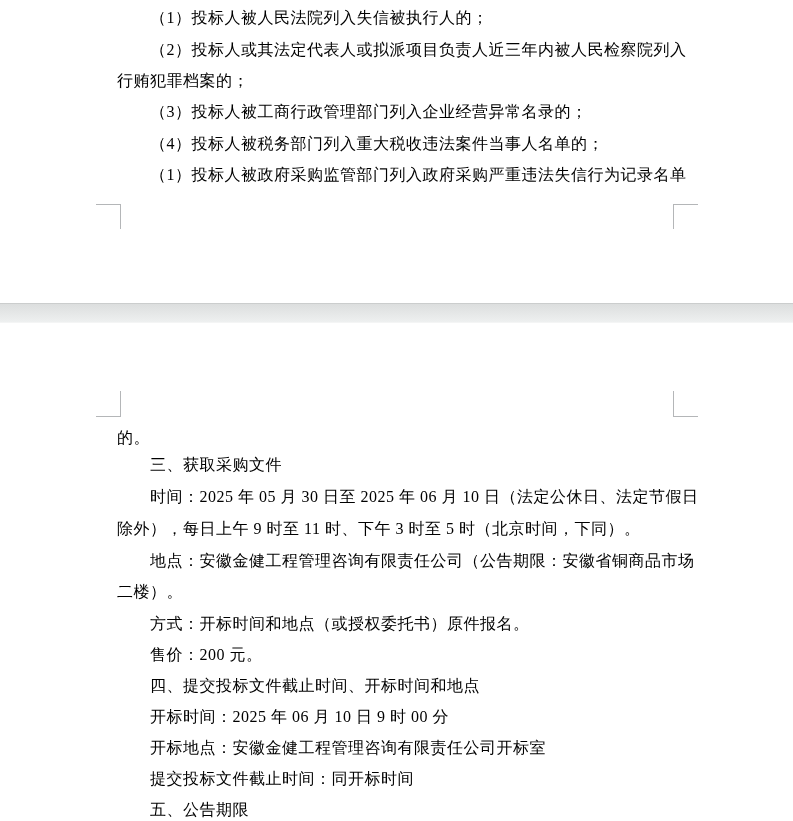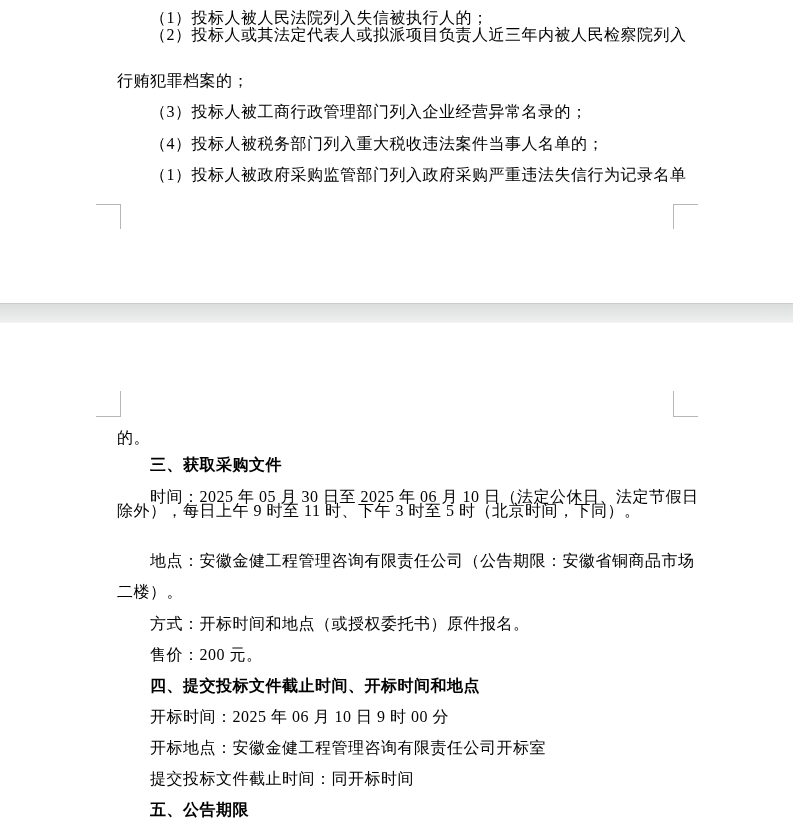--- a/index.html
+++ b/index.html
@@ -36,56 +36,56 @@
   }
   .line {
     position: absolute;
     white-space: nowrap;
     font-size: 16px;
     line-height: 20px;
     letter-spacing: 0.5px;
   }
   .indent { left: 150px; }
   .flush  { left: 117px; text-align: right; }
-  .bold   { font-weight: bold; }
+  .bold   { font-weight: normal; }
   .mark {
     position: absolute;
     width: 24px;
     height: 24px;
   }
   .mark.bl { left: 96px;  top: 204px; border-top: 1px solid #b4b6b8;    border-right: 1px solid #b4b6b8; }
   .mark.br { left: 673px; top: 204px; border-top: 1px solid #b4b6b8;    border-left: 1px solid #b4b6b8; }
   .mark.tl { left: 96px;  top: 68px;  border-bottom: 1px solid #b4b6b8; border-right: 1px solid #b4b6b8; height: 25px; }
   .mark.tr { left: 673px; top: 68px;  border-bottom: 1px solid #b4b6b8; border-left: 1px solid #b4b6b8;  height: 25px; }
 </style>
 </head>
 <body>
 
 <div class="stage">
 
   <div class="page" id="page1">
     <div class="line indent" style="top:8px">（1）投标人被人民法院列入失信被执行人的；</div>
-    <div class="line indent" style="top:25px">（2）投标人或其法定代表人或拟派项目负责人近三年内被人民检察院列入</div>
+    <div class="line indent" style="top:40px">（2）投标人或其法定代表人或拟派项目负责人近三年内被人民检察院列入</div>
     <div class="line flush" style="top:71px">行贿犯罪档案的；</div>
     <div class="line indent" style="top:102px">（3）投标人被工商行政管理部门列入企业经营异常名录的；</div>
     <div class="line indent" style="top:134px">（4）投标人被税务部门列入重大税收违法案件当事人名单的；</div>
     <div class="line indent" style="top:165px">（1）投标人被政府采购监管部门列入政府采购严重违法失信行为记录名单</div>
     <div class="mark bl"></div>
     <div class="mark br"></div>
   </div>
 
   <div class="page-gap"></div>
 
   <div class="page" id="page2">
     <div class="mark tl"></div>
     <div class="mark tr"></div>
     <div class="line flush" style="top:105px">的。</div>
     <div class="line indent bold" style="top:132px">三、获取采购文件</div>
     <div class="line indent" style="top:164px">时间：2025 年 05 月 30 日至 2025 年 06 月 10 日（法定公休日、法定节假日</div>
-    <div class="line flush" style="top:178px">除外），每日上午 9 时至 11 时、下午 3 时至 5 时（北京时间，下同）。</div>
+    <div class="line flush" style="top:196px">除外），每日上午 9 时至 11 时、下午 3 时至 5 时（北京时间，下同）。</div>
     <div class="line indent" style="top:228px">地点：安徽金健工程管理咨询有限责任公司（公告期限：安徽省铜商品市场</div>
     <div class="line flush" style="top:259px">二楼）。</div>
     <div class="line indent" style="top:291px">方式：开标时间和地点（或授权委托书）原件报名。</div>
     <div class="line indent" style="top:322px">售价：200 元。</div>
     <div class="line indent bold" style="top:353px">四、提交投标文件截止时间、开标时间和地点</div>
     <div class="line indent" style="top:384px">开标时间：2025 年 06 月 10 日 9 时 00 分</div>
     <div class="line indent" style="top:446px">提交投标文件截止时间：同开标时间</div>
     <div class="line indent" style="top:415px">开标地点：安徽金健工程管理咨询有限责任公司开标室</div>
     <div class="line indent bold" style="top:477px">五、公告期限</div>
   </div>

